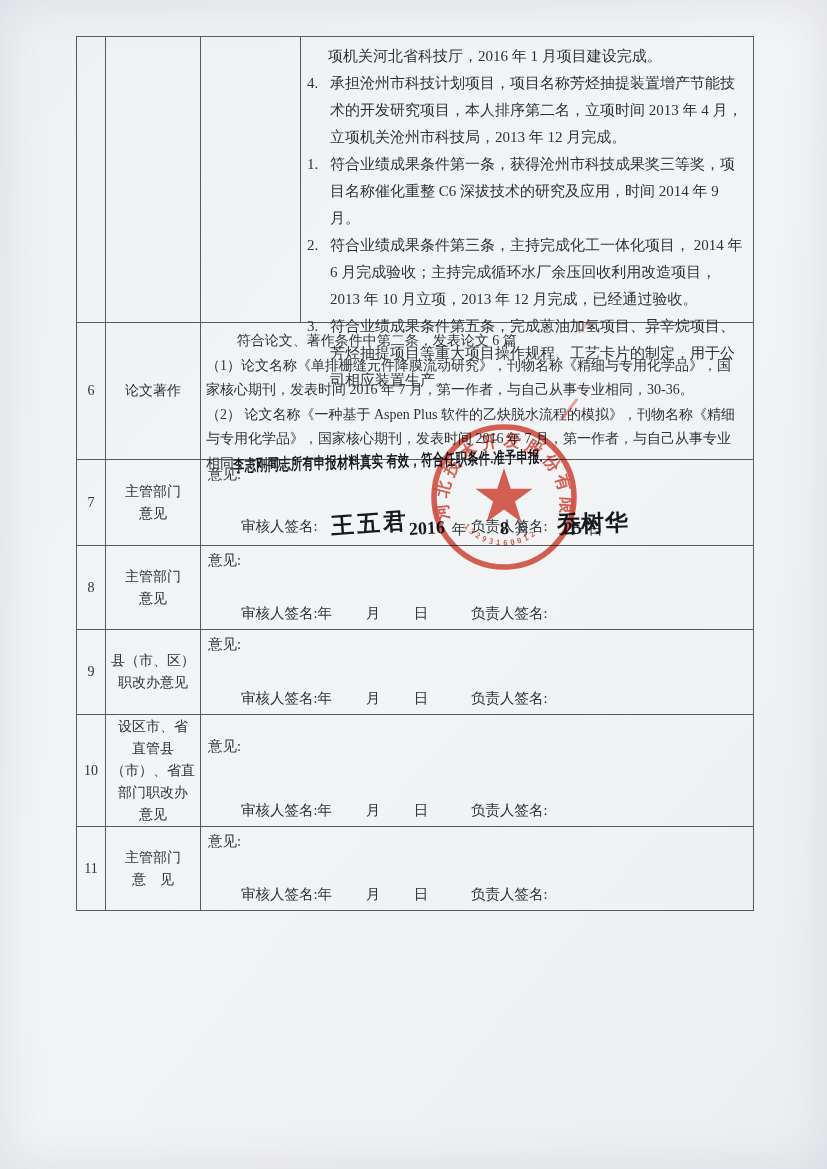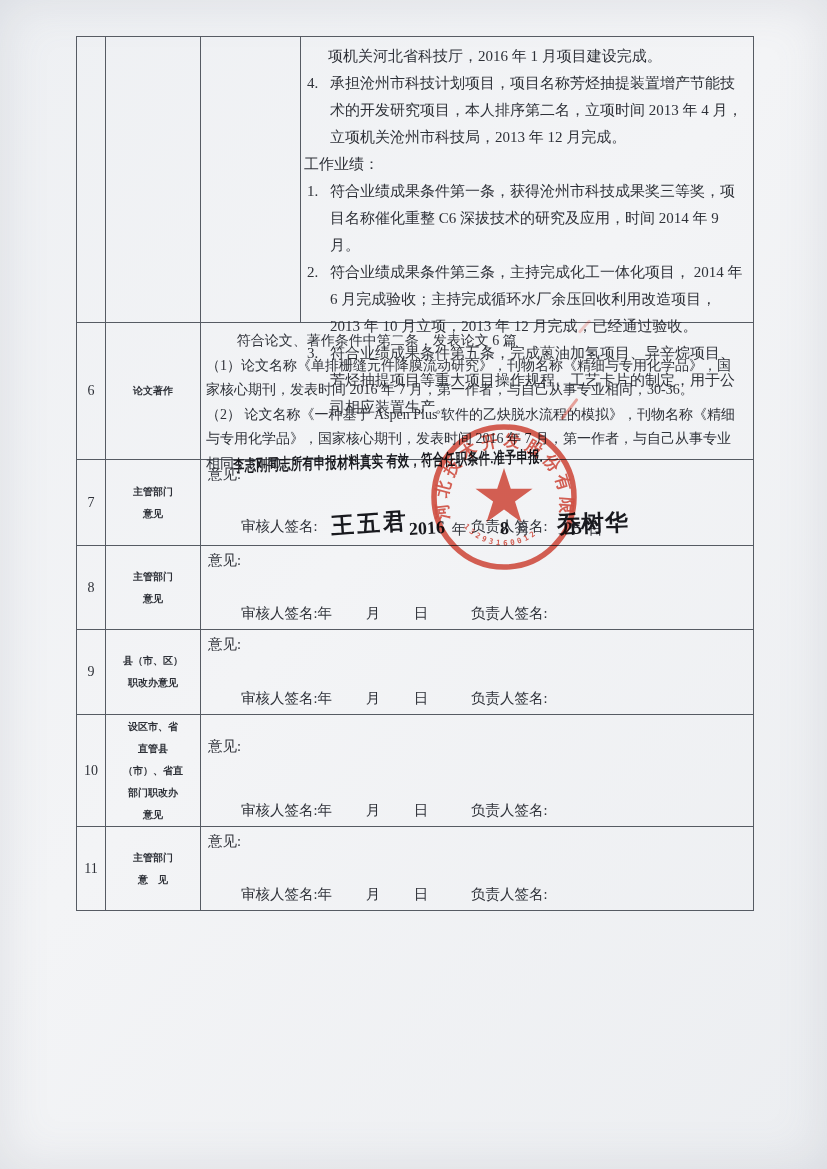--- a/index.html
+++ b/index.html
@@ -15,21 +15,21 @@
     position:absolute; left:76px; top:36px; width:678px;
     border:1px solid #565b63; background:transparent;
   }
   .row { display:flex; border-bottom:1px solid #565b63; }
   .row:last-child { border-bottom:none; }
   .cell { border-right:1px solid #565b63; }
   .cell:last-child { border-right:none; }
   .c-num { width:29px; display:flex; align-items:center; justify-content:center;
            font-size:14px; }
   .c-label { width:95px; display:flex; flex-direction:column; align-items:center;
-             justify-content:center; font-size:10px; line-height:22px; text-align:left;font-weight:bold; }
+             justify-content:center; font-size:14px; line-height:22px; text-align:left; }
   .c-sub { width:100px; }
   .c-content { flex:1; position:relative; }
 
   
   .row-cont { height:286px; }
   .cont-body { padding:6px 8px 0 3px; font-size:15px; line-height:27px; }
   .carryover { padding-left:24px; }
   .li { display:flex; }
   .li-num { width:26px; flex:none; padding-left:3px; }
   .li-text { flex:1; }
@@ -86,21 +86,20 @@
       <div class="cell c-num"></div>
       <div class="cell c-label"></div>
       <div class="cell c-sub"></div>
       <div class="cell c-content">
         <div class="cont-body">
           <div class="carryover">项机关河北省科技厅，2016 年 1 月项目建设完成。</div>
           <div class="li">
             <span class="li-num">4.</span>
             <span class="li-text">承担沧州市科技计划项目，项目名称芳烃抽提装置增产节能技术的开发研究项目，本人排序第二名，立项时间 2013 年 4 月，立项机关沧州市科技局，2013 年 12 月完成。</span>
           </div>
-          <div>工作业绩：</div>
           <div class="li">
             <span class="li-num">1.</span>
             <span class="li-text">符合业绩成果条件第一条，获得沧州市科技成果奖三等奖，项目名称催化重整 C6 深拔技术的研究及应用，时间 2014 年 9 月。</span>
           </div>
           <div class="li">
             <span class="li-num">2.</span>
             <span class="li-text">符合业绩成果条件第三条，主持完成化工一体化项目， 2014 年 6 月完成验收；主持完成循环水厂余压回收利用改造项目，2013 年 10 月立项，2013 年 12 月完成，已经通过验收。</span>
           </div>
           <div class="li">
             <span class="li-num">3.</span>

